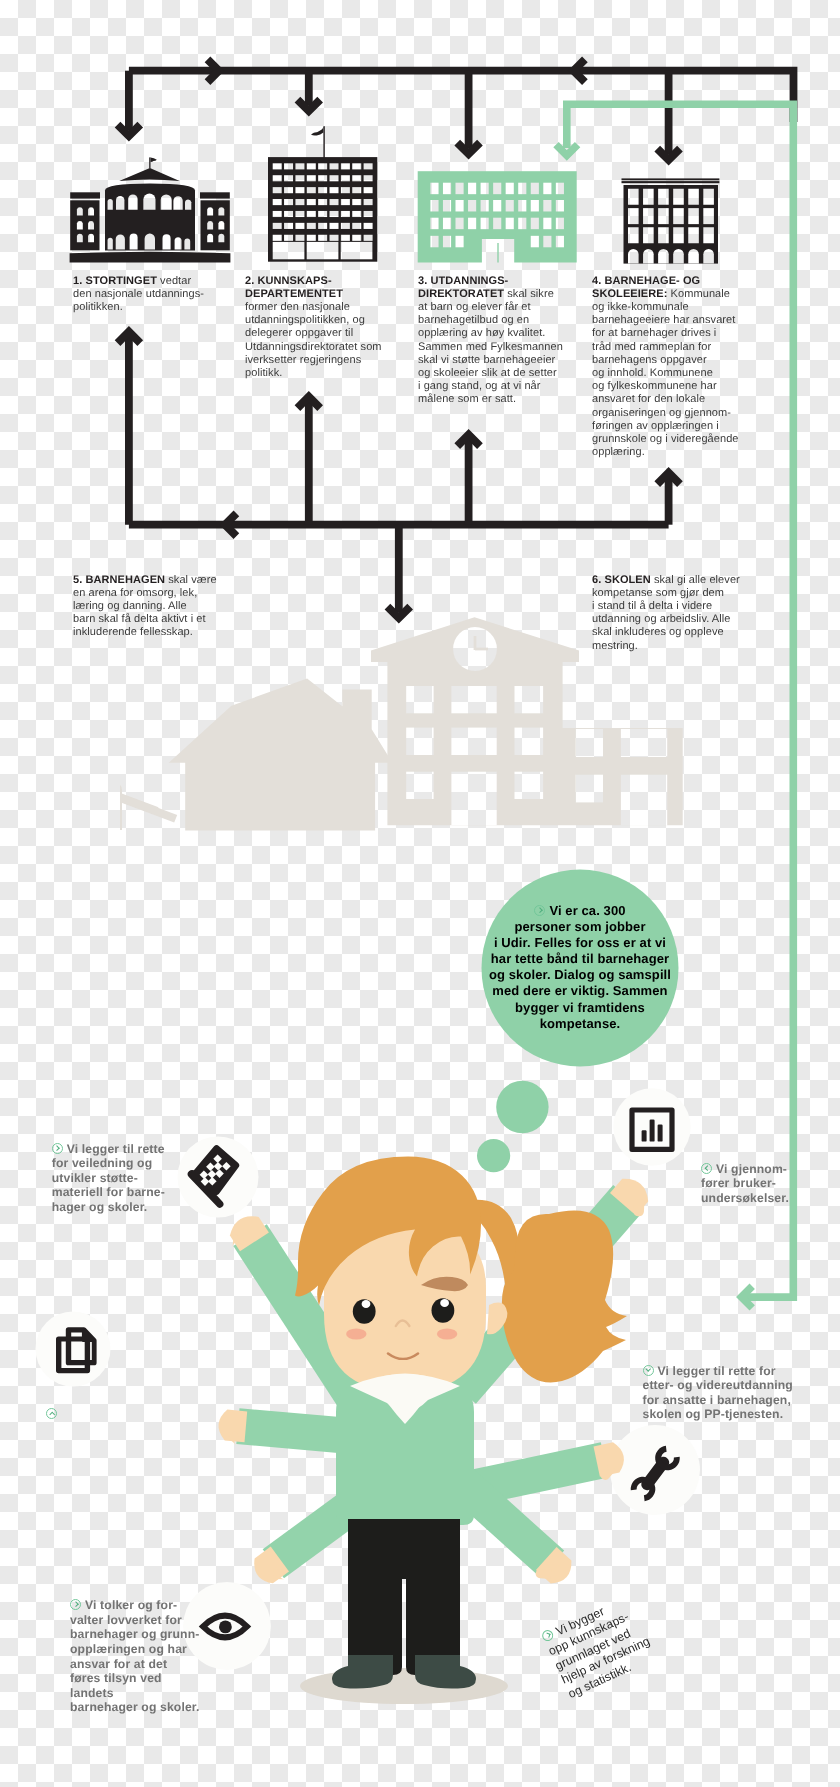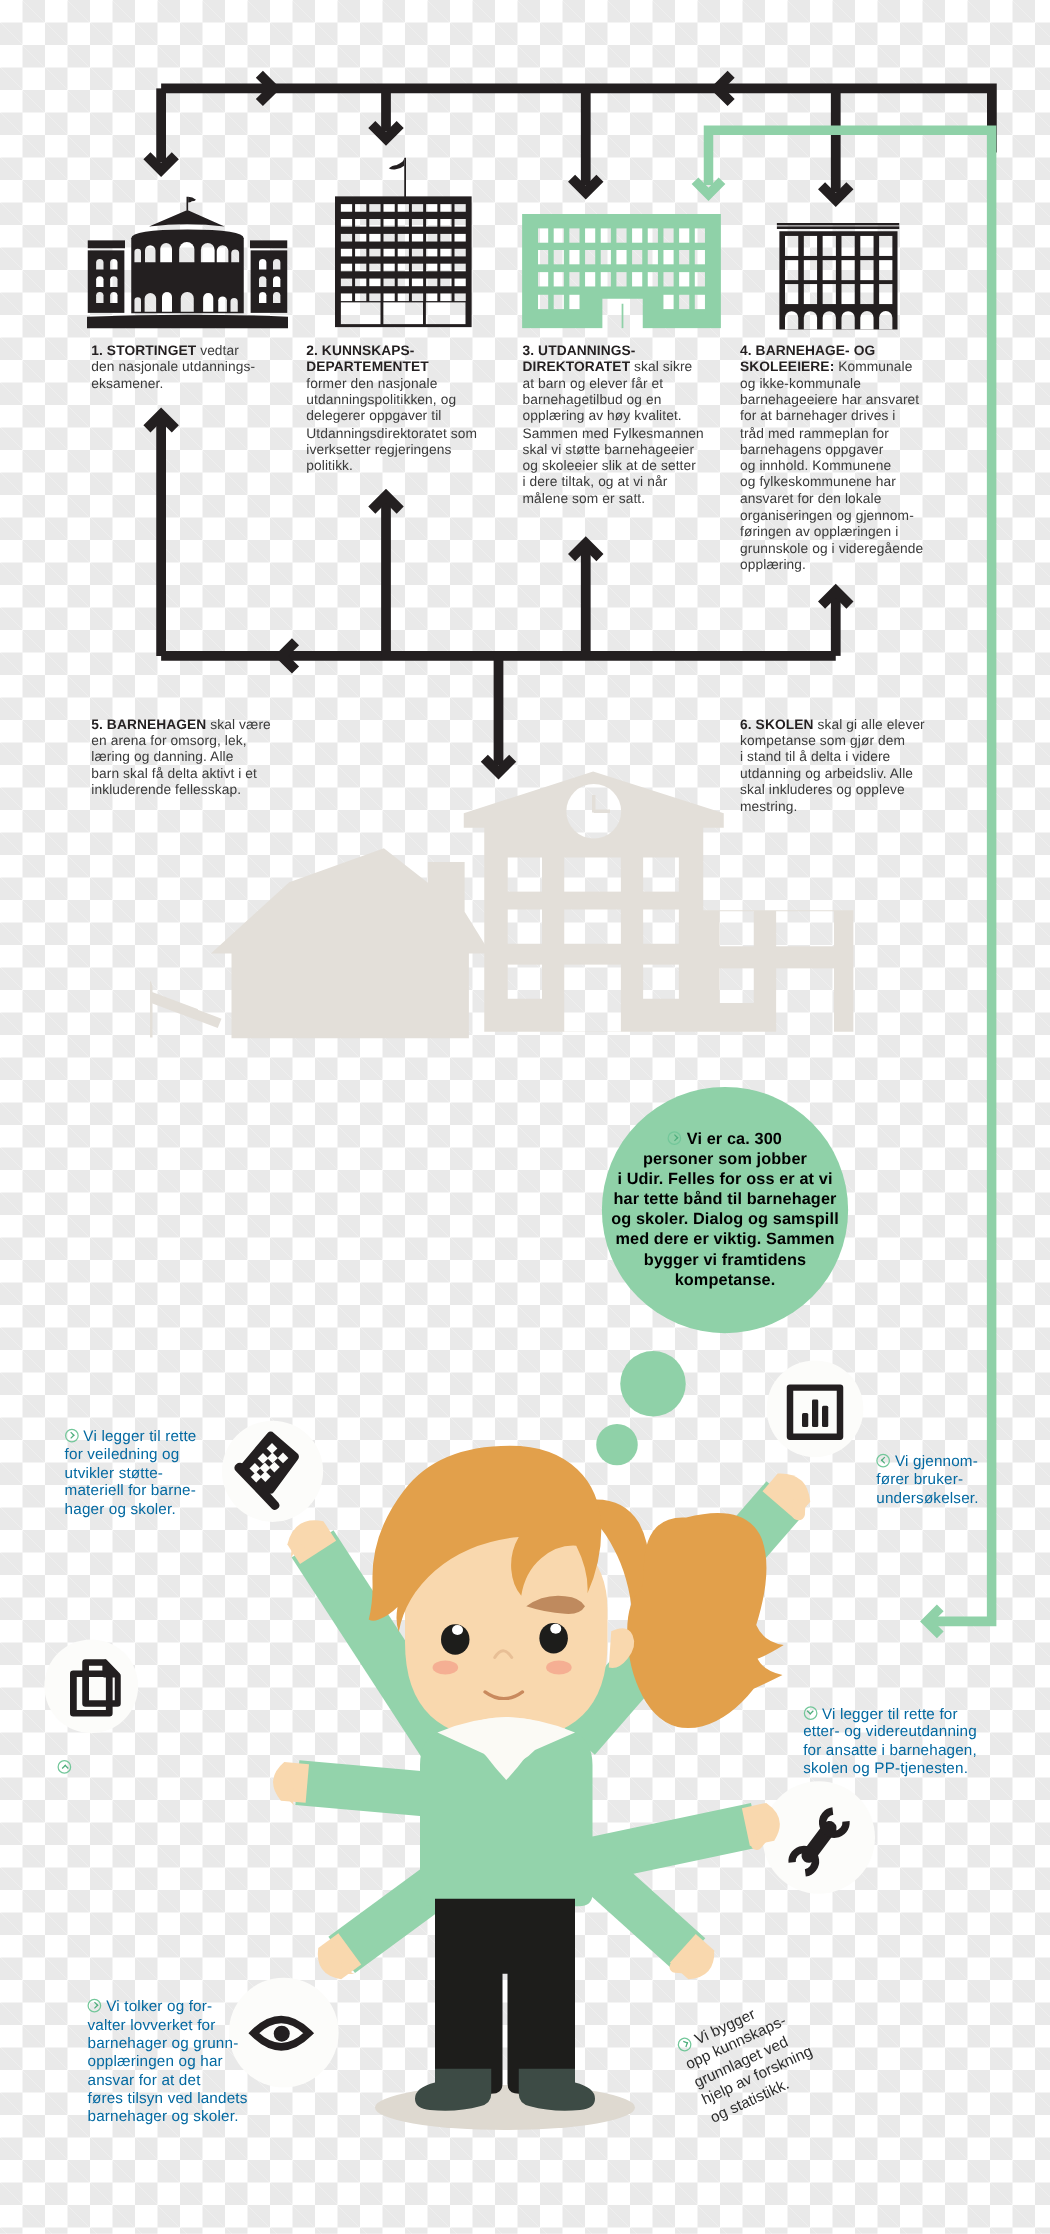--- a/index.html
+++ b/index.html
@@ -9,22 +9,22 @@
        background-image:
          linear-gradient(45deg,#e9e9e9 25%,transparent 25%,transparent 75%,#e9e9e9 75%),
          linear-gradient(45deg,#e9e9e9 25%,transparent 25%,transparent 75%,#e9e9e9 75%);
        background-size:36px 36px;
        background-position:0 0,18px 18px;}
   #stage{position:relative;width:840px;height:1787px;-webkit-font-smoothing:antialiased;text-rendering:geometricPrecision;}
   svg.layer{position:absolute;left:0;top:0;width:840px;height:1787px;overflow:visible;}
   .txt{position:absolute;color:#3a3a3a;font-size:11px;line-height:13.2px;
        letter-spacing:0.08px;-webkit-font-smoothing:antialiased;}
   .txt b{color:#231f20;font-weight:700;}
-  .callout{position:absolute;color:#0369a1;font-size:12.2px;line-height:14.6px;
-       letter-spacing:0.14px;white-space:pre-line;}
+  .callout{position:absolute;color:#737373;font-size:12.2px;line-height:14.6px;
+       letter-spacing:0.14px;white-space:pre-line;font-weight:bold;}
   .bubbletext{position:absolute;color:#000000;font-size:13px;line-height:16.1px;
       letter-spacing:0.1px;font-weight:700;white-space:pre-line;text-align:center;}
   .clipnote{position:absolute;color:#2b2b2b;font-size:12.2px;line-height:15.4px;
       letter-spacing:0.05px;white-space:pre-line;transform:rotate(-24.7deg);transform-origin:0 0;}
   .bi{display:inline-block;width:11px;height:11px;vertical-align:-1px;margin-right:4px;
       border:1.6px solid #73c79a;border-radius:50%;position:relative;box-sizing:border-box;}
   .bi::after{content:"";position:absolute;left:2.6px;top:2.1px;width:3.4px;height:3.4px;
       border-right:1.6px solid #4fae7d;border-bottom:1.6px solid #4fae7d;transform:rotate(-45deg);}
   .bi.l::after{left:3.4px;transform:rotate(135deg);}
   .bi.u::after{top:3.0px;left:2.9px;transform:rotate(-135deg);}
@@ -482,38 +482,38 @@
         <path fill="#fbfaf5" d="M372 1380 q16 26 33 44 q17 -18 33 -44 q-33 -13 -66 0 Z"></path>
         <path fill="#1d1d1b" d="M348 1519 h112 v148 q0 8 -9 8 h-36 q-9 0 -9 -8 v-88 h-4 v88 q0 8 -9 8 h-36 q-9 0 -9 -8 Z"></path>
         <path fill="#3d4b45" d="M348 1655 h45 v20 q0 8 -9 10 q-18 5 -40 3 q-12 -1 -12 -9 q0 -9 16 -13 Z"></path>
         <path fill="#3d4b45" d="M460 1655 h-45 v20 q0 8 9 10 q18 5 40 3 q12 -1 12 -9 q0 -9 -16 -13 Z"></path>
       </g>
     </g>
   </svg>
   <div id="labels">
     <div class="txt" style="left:73px;top:274.5px;width:170px;"><b>1.</b> <b>STORTINGET</b><span> vedtar
 den nasjonale utdannings-
-eksamener.</span></div>
+politikken.</span></div>
     <div class="txt" style="left:245px;top:274.5px;width:170px;"><b>2.</b> <b>KUNNSKAPS-
 DEPARTEMENTET</b><span>
 former den nasjonale
 utdanningspolitikken, og
 delegerer oppgaver til
 Utdanningsdirektoratet som
 iverksetter regjeringens
 politikk.</span></div>
     <div class="txt" style="left:418px;top:274.5px;width:180px;"><b>3.</b> <b>UTDANNINGS-
 DIREKTORATET</b><span> skal sikre
 at barn og elever får et
 barnehagetilbud og en
 opplæring av høy kvalitet.
 Sammen med Fylkesmannen
 skal vi støtte barnehageeier
 og skoleeier slik at de setter
-i dere tiltak, og at vi når
+i gang stand, og at vi når
 målene som er satt.</span></div>
     <div class="txt" style="left:592px;top:274.5px;width:180px;"><b>4.</b> <b>BARNEHAGE- OG
 SKOLEEIERE:</b><span> Kommunale
 og ikke-kommunale
 barnehageeiere har ansvaret
 for at barnehager drives i
 tråd med rammeplan for
 barnehagens oppgaver
 og innhold. Kommunene
 og fylkeskommunene har

